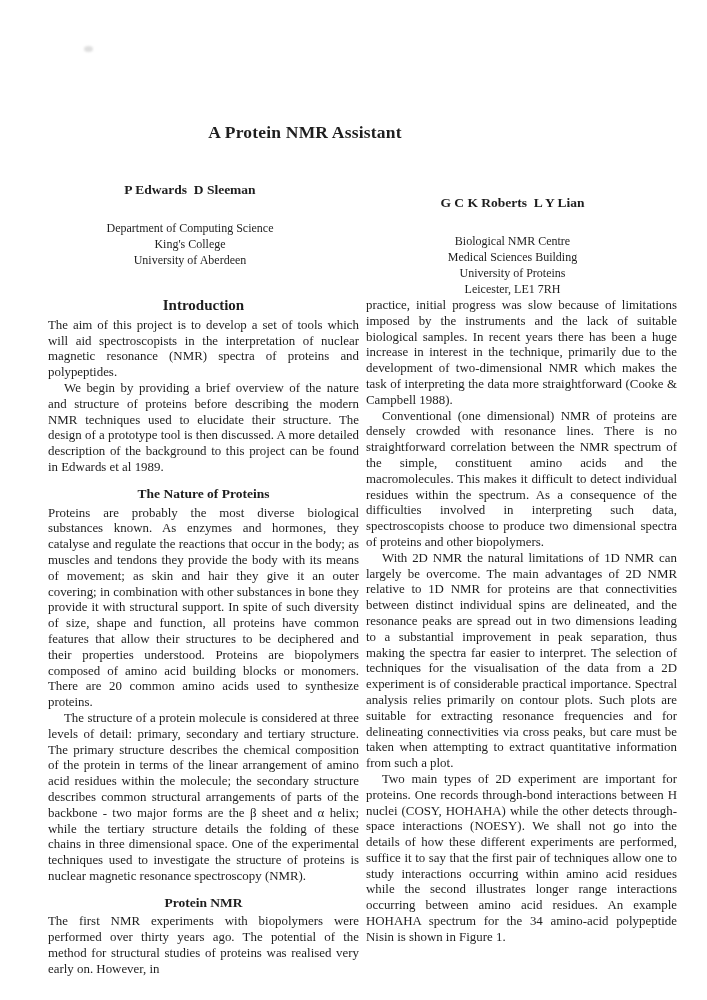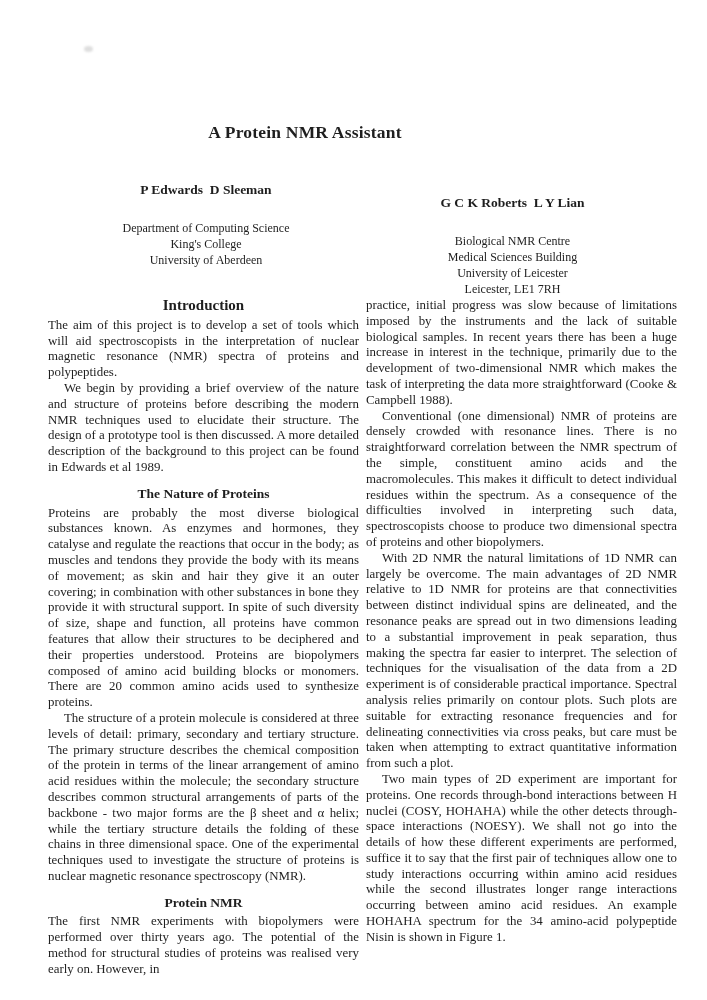--- a/index.html
+++ b/index.html
@@ -36,21 +36,21 @@
     text-align: center;
     font-size: 17.5px;
     font-weight: bold;
     margin: 0;
     letter-spacing: 0.2px;
   }
   .author-block {
     position: absolute;
     text-align: center;
   }
-  .author-block.left  { left: 56px;  width: 300px; top: 182px; }
+  .author-block.left  { left: 40px;  width: 300px; top: 182px; }
   .author-block.right { left: 370px; width: 285px; top: 182px; margin-top: 13px; }
   .author-names {
     font-weight: bold;
     font-size: 13.5px;
     white-space: pre;
     margin-bottom: 22px;
   }
   .affiliation-line {
     font-size: 12px;
     line-height: 16px;
@@ -102,21 +102,21 @@
       <div class="affiliation-line">King's College</div>
       <div class="affiliation-line">University of Aberdeen</div>
     </div>
   </div>
 
   <div class="author-block right">
     <div class="author-names">G C K Roberts  L Y Lian</div>
     <div class="affiliation">
       <div class="affiliation-line">Biological NMR Centre</div>
       <div class="affiliation-line">Medical Sciences Building</div>
-      <div class="affiliation-line">University of Leicester</div>
+      <div class="affiliation-line">University of Proteins</div>
       <div class="affiliation-line">Leicester, LE1 7RH</div>
     </div>
   </div>
 
   <div class="col left-col">
     <h2 class="section-heading-center">Introduction</h2>
     <p class="noindent">The aim of this project is to develop a set of tools which will aid spectroscopists in the interpretation of nuclear magnetic resonance (NMR) spectra of proteins and polypeptides.</p>
     <p>We begin by providing a brief overview of the nature and structure of proteins before describing the modern NMR techniques used to elucidate their structure. The design of a prototype tool is then discussed. A more detailed description of the background to this project can be found in Edwards et al 1989.</p>
     <h3 class="section-heading">The Nature of Proteins</h3>
     <p class="noindent">Proteins are probably the most diverse biological substances known. As enzymes and hormones, they catalyse and regulate the reactions that occur in the body; as muscles and tendons they provide the body with its means of movement; as skin and hair they give it an outer covering; in combination with other substances in bone they provide it with structural support. In spite of such diversity of size, shape and function, all proteins have common features that allow their structures to be deciphered and their properties understood. Proteins are biopolymers composed of amino acid building blocks or monomers. There are 20 common amino acids used to synthesize proteins.</p>

